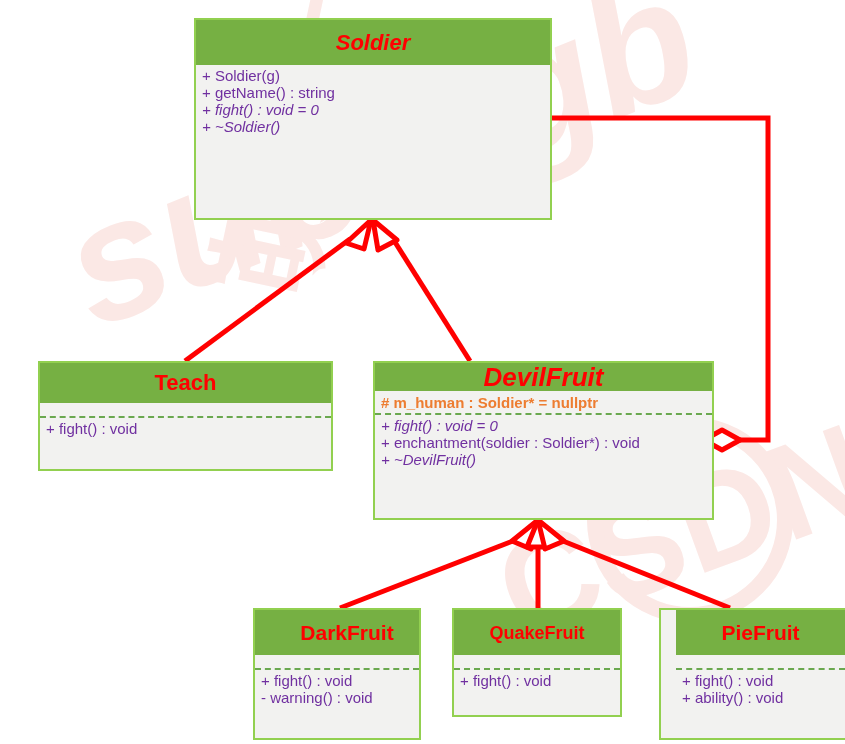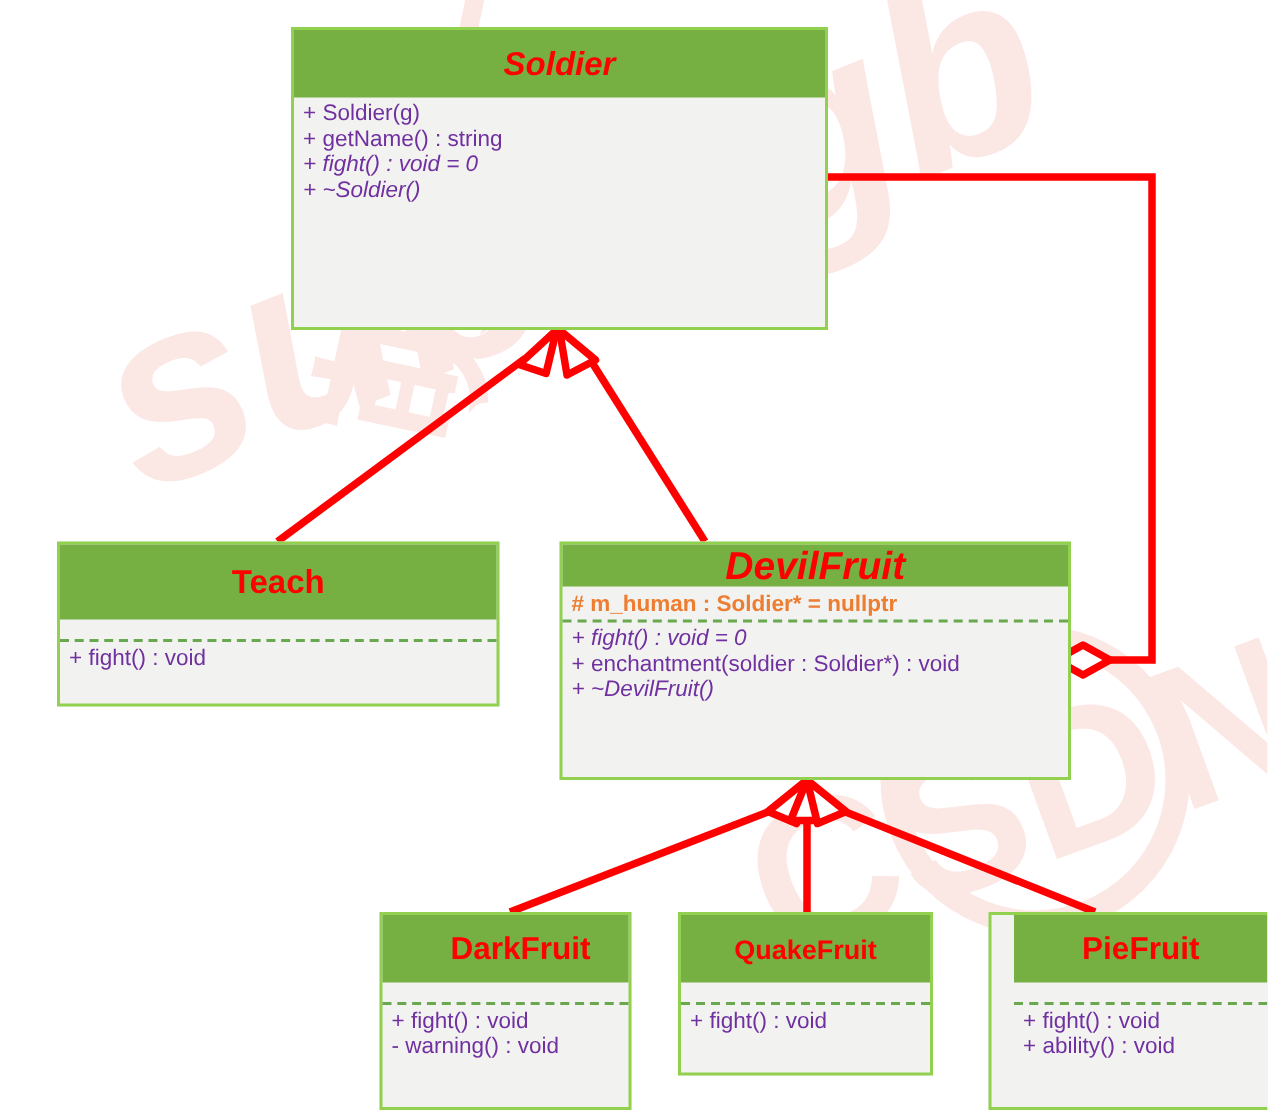--- a/index.html
+++ b/index.html
@@ -118,21 +118,21 @@
       <div class="uml-class" style="left: 194px; top: 18px; width: 358px; height: 202px;">
         <div class="uml-header italic" style="height: 45px; font-size: 22px;">Soldier</div>
         <div class="uml-ops" style="font-size: 15px;">
           <div class="op-line">+ Soldier(g)</div>
           <div class="op-line">+ getName() : string</div>
           <div class="op-line italic">+ fight() : void = 0</div>
           <div class="op-line italic">+ ~Soldier()</div>
         </div>
       </div>
       <div class="uml-class" style="left: 38px; top: 361px; width: 295px; height: 110px;">
-        <div class="uml-header" style="height: 50px; font-size: 22px;">Teach</div>
+        <div class="uml-header" style="height: 40px; font-size: 22px;">Teach</div>
         <div class="uml-attrs empty" style="font-size: 15px;"></div>
         <div class="uml-ops" style="font-size: 15px;">
           <div class="op-line">+ fight() : void</div>
         </div>
       </div>
       <div class="uml-class" style="left: 373px; top: 361px; width: 341px; height: 159px;">
         <div class="uml-header italic" style="height: 28px; font-size: 26px;">DevilFruit</div>
         <div class="uml-attrs" style="font-size: 15px; font-weight: bold;">
           <div class="attr-line"># m_human : Soldier* = nullptr</div>
         </div>

